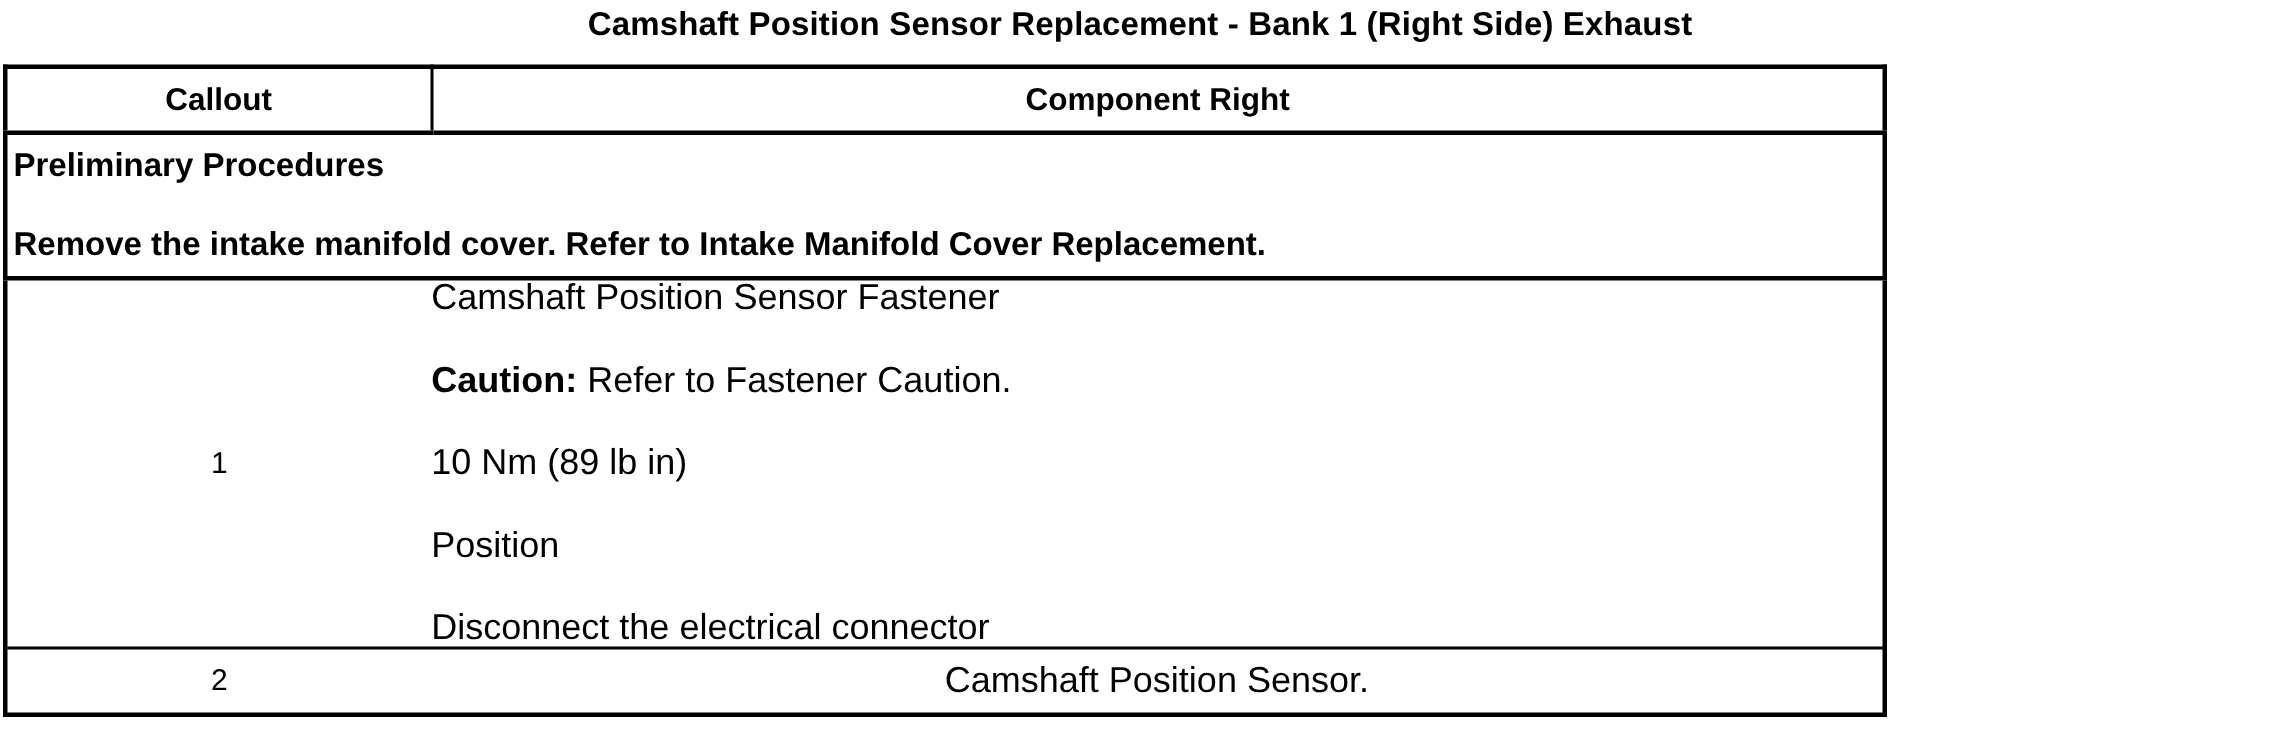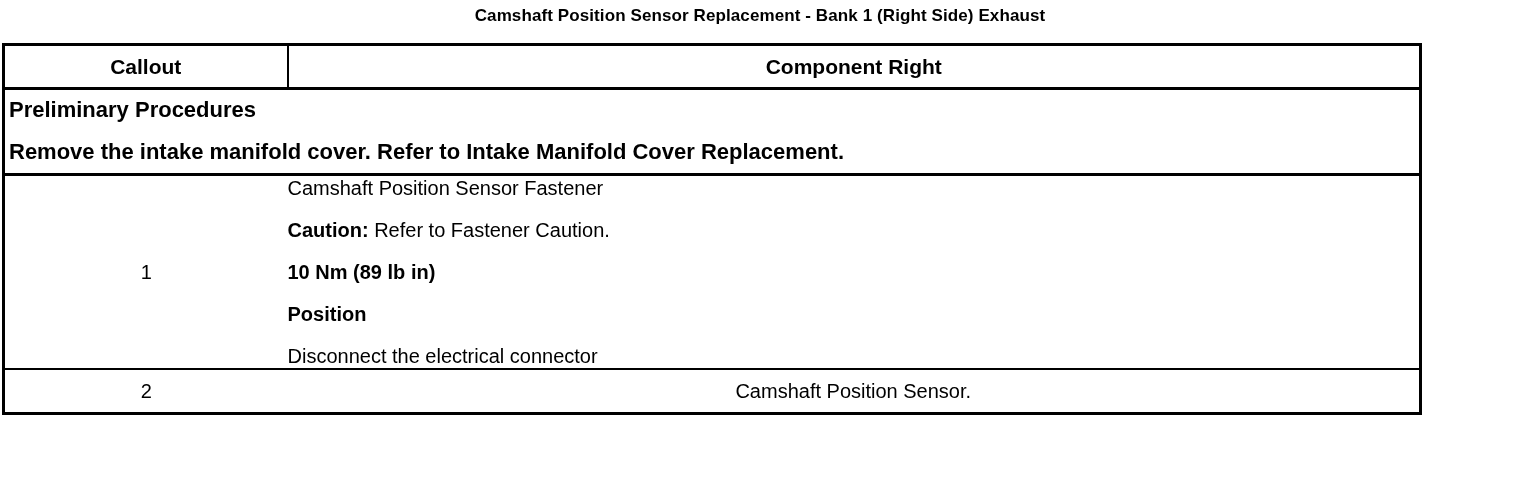--- a/index.html
+++ b/index.html
@@ -21,33 +21,33 @@
     height: 496px;
   }
 
   
   .doc-title {
     position: absolute;
     top: 3px;
     left: 0;
     width: 1520px;
     text-align: center;
-    font-size: 17px;
+    font-size: 22px;
     font-weight: bold;
     letter-spacing: 0.1px;
     line-height: 26px;
     white-space: nowrap;
   }
 
   
   .proc-table {
     position: absolute;
     top: 43px;
     left: 2px;
-    width: 1420px;
+    width: 1256px;
     border-collapse: collapse;
     border: 3px solid #000000;
     table-layout: fixed;
   }
   .proc-table td, .proc-table th {
     padding: 0;
     vertical-align: middle;
     border: 0;
   }
 
@@ -72,51 +72,51 @@
     padding: 8px 0 10px 4px;
     text-align: left;
   }
   .prelim-line {
     font-size: 22px;
     font-weight: bold;
     line-height: 23px;
     white-space: nowrap;
   }
   .prelim-line.second {
-    margin-top: 19px;
+    margin-top: 30px;
   }
 
   
   .body-row > td {
     border-bottom: 2px solid #000000;
   }
   .body-row:last-child > td {
     border-bottom: 0;
   }
   .cell-callout {
     text-align: center;
     font-size: 20px;
     font-weight: normal;
     border-right: 2px solid #000000;
   }
   .cell-name {
     text-align: left;
     padding: 10px 0 10px 10px;
   }
   .name-line {
-    font-size: 20px;
+    font-size: 24px;
     font-weight: normal;
     line-height: 24px;
     white-space: nowrap;
   }
   .name-line + .name-line {
-    margin-top: 18px;
+    margin-top: 31px;
   }
   .name-line.bold {
-    font-weight: bold;
+    font-weight: normal;
   }
   .name-line .lead-bold {
     font-weight: bold;
   }
 
   .row-step2 .cell-name {
     padding-top: 9px;
     padding-bottom: 9px;
     text-align: center;
   }

